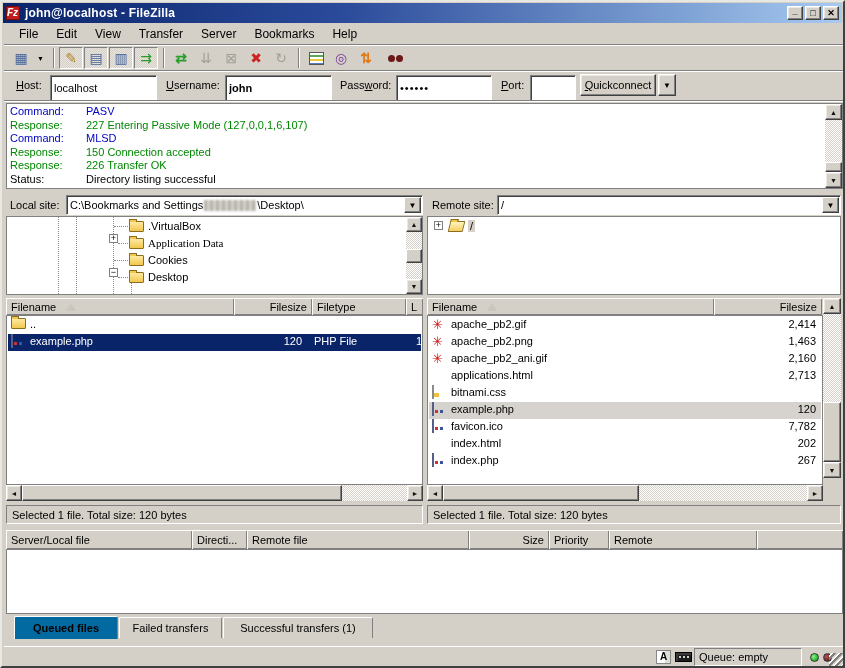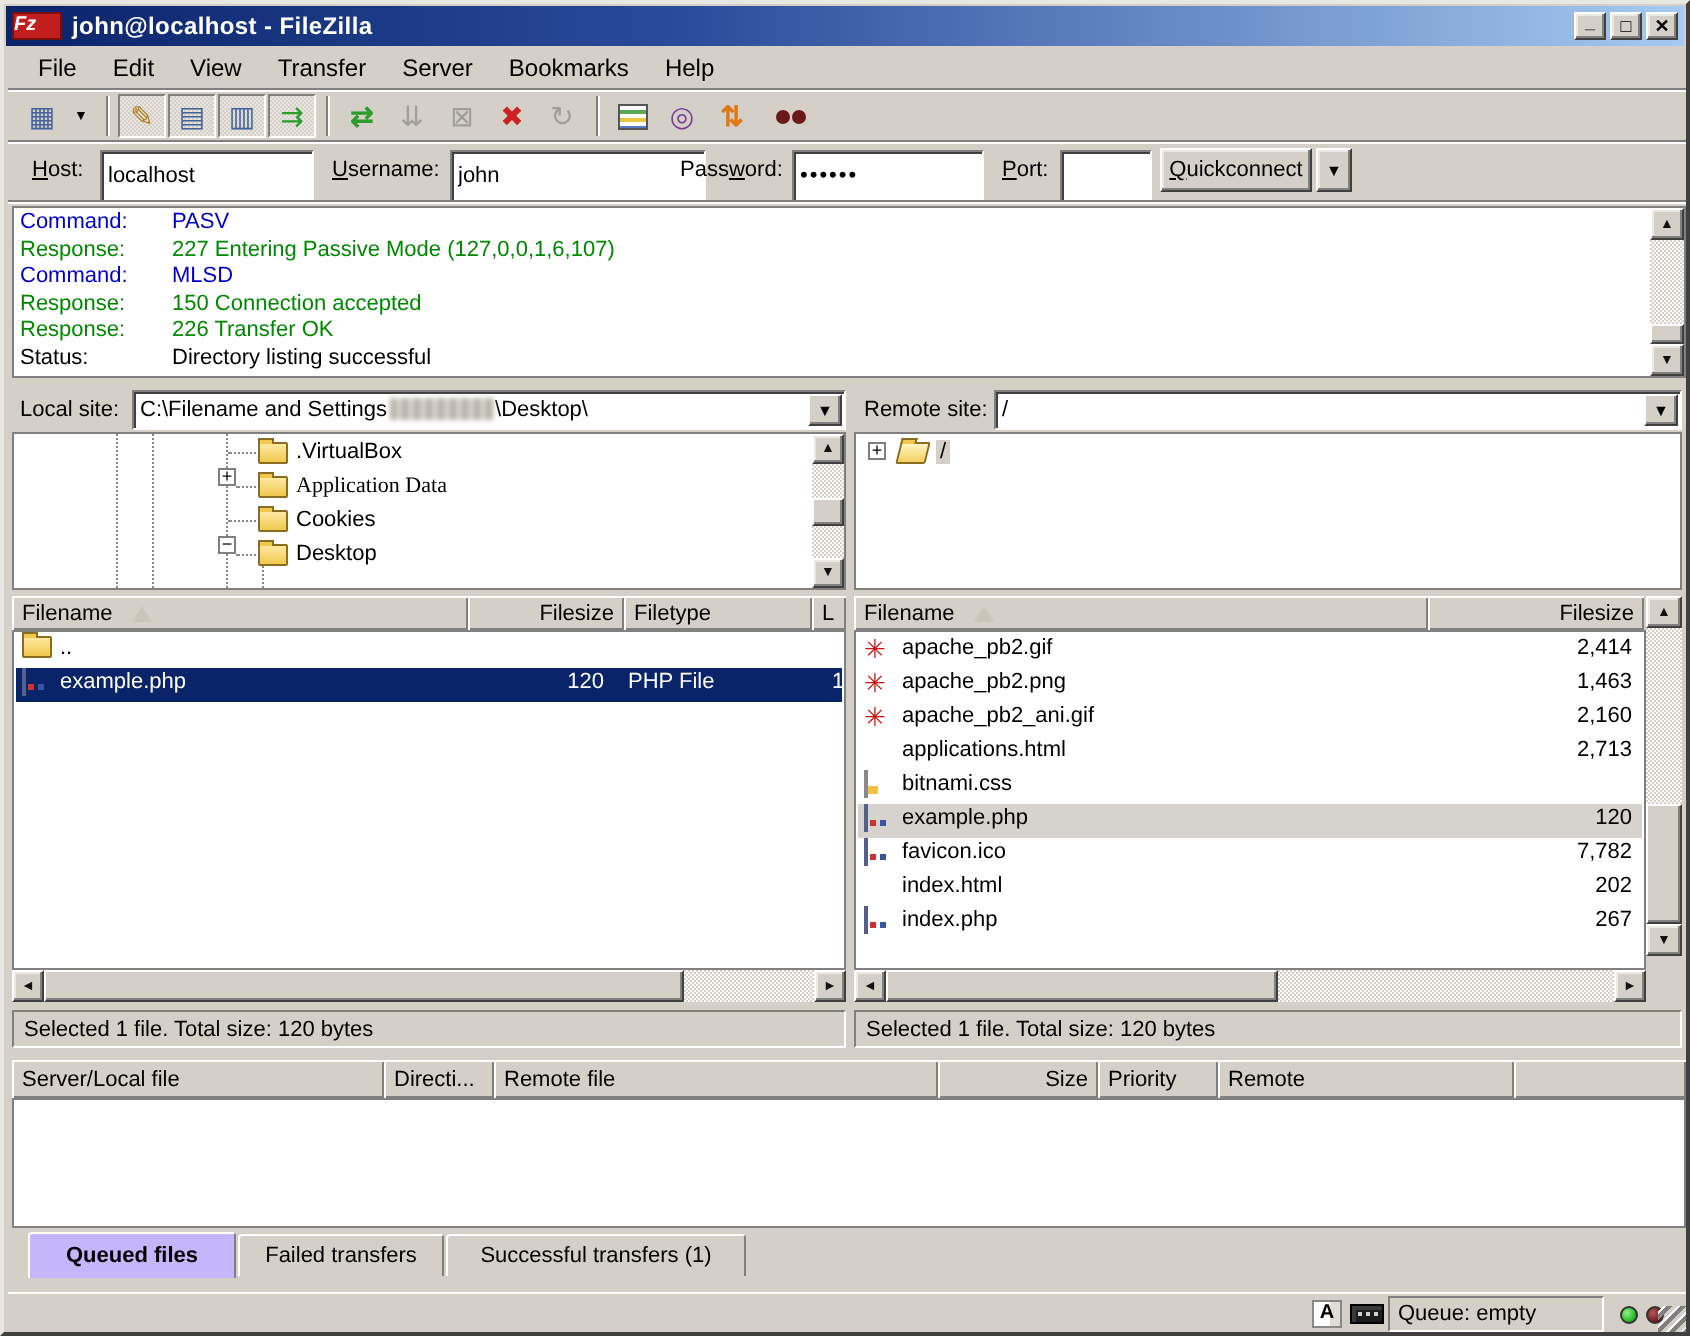--- a/index.html
+++ b/index.html
@@ -6,21 +6,21 @@
     font-family:"Liberation Sans",sans-serif;font-size:11px;color:#000;}
   *{box-sizing:border-box;}
   #win{position:absolute;left:0;top:0;width:845px;height:668px;background:#d4d0c8;
     border:2px solid;border-color:#e9e7e2 #404040 #404040 #e9e7e2;overflow:hidden;}
   .abs{position:absolute;}
 
   
   #titlebar{left:1px;top:1px;width:839px;height:20px;
     background:linear-gradient(90deg,#0a246a 0%,#2a4a9a 40%,#a6caf0 100%);
     display:flex;align-items:center;padding-left:3px;}
-  #fzicon{width:25px;height:14px;background:#c21e1e;border:1px solid #7a0d0d;color:#fff;
+  #fzicon{width:14px;height:14px;background:#c21e1e;border:1px solid #7a0d0d;color:#fff;
     font-weight:bold;font-style:italic;font-size:10px;line-height:12px;}
   #title{color:#fff;font-weight:bold;font-size:12px;margin-left:5px;letter-spacing:0.2px;}
   .winbtn{width:16px;height:14px;background:#d4d0c8;border:1px solid;border-color:#fff #404040 #404040 #fff;
     box-shadow:inset -1px -1px 0 #808080,inset 1px 1px 0 #ece9e2;
     font-size:9px;line-height:12px;text-align:center;font-weight:bold;}
   #winbtns{position:absolute;right:3px;top:3px;display:flex;gap:2px;}
 
   
   #menubar{left:2px;top:23px;width:840px;height:18px;display:flex;align-items:center;padding-left:6px;gap:0;}
   .menuitem{padding:1px 9px;font-size:12px;}
@@ -114,21 +114,21 @@
   .sthumb{position:absolute;background:#d4d0c8;border:1px solid;border-color:#fff #404040 #404040 #fff;
     box-shadow:inset -1px -1px 0 #808080;}
 
   .statuspanel{position:absolute;height:19px;border:1px solid;border-color:#808080 #fff #fff #808080;
     display:flex;align-items:center;padding-left:5px;font-size:11px;background:#d4d0c8;}
 
   
   .tab{position:absolute;top:1px;height:21px;background:#d4d0c8;border:1px solid #808080;
     border-top-color:#fff;border-left-color:#fff;border-bottom:none;border-radius:2px 2px 0 0;
     display:flex;align-items:center;justify-content:center;font-size:11px;}
-  .tab.active{background:#c4b5fd;font-weight:bold;top:0;height:23px;z-index:2;}
+  .tab.active{background:#0369a1;font-weight:bold;top:0;height:23px;z-index:2;}
 
   
   #statusbar{left:2px;top:644px;width:840px;height:21px;border-top:1px solid #fff;}
   .aind{position:absolute;left:652px;top:3px;width:15px;height:14px;background:#fff;border:1px solid #888;
     font-size:10px;font-weight:bold;text-align:center;line-height:12px;
     background-image:linear-gradient(90deg,#fff 60%,#e0ddd6 60%);}
   .badge{position:absolute;left:671px;top:5px;width:17px;height:10px;background:#1c1c1c;border:1px solid #000;
     box-shadow:inset 2px 2px 0 #3a3a3a;}
   .badge::after{content:"";position:absolute;left:3px;top:3px;width:2px;height:2px;background:#cfcfcf;
     box-shadow:4px 0 0 #cfcfcf,8px 0 0 #cfcfcf;}
@@ -187,21 +187,21 @@
     <div class="tbtn">
         <span class="icon-binoc"></span>
       </div>
   </div>
   <div class="abs groove" style="top:68px;"></div>
 
   <div id="qcbar" class="abs">
     <span class="qclabel" style="left:12px;"><span></span><span class="key">H</span><span>ost:</span></span>
     <input class="field" style="left: 46px; width: 107px;" value="localhost">
     <span class="qclabel" style="left:162px;"><span></span><span class="key">U</span><span>sername:</span></span>
-    <input class="field" style="left: 221px; width: 128px;" value="john">
+    <input class="field" style="left: 221px; width: 107px; font-weight: bold;" value="john">
     <span class="qclabel" style="left:336px;"><span>Pass</span><span class="key">w</span><span>ord:</span></span>
     <input class="field" style="left: 392px; width: 96px; letter-spacing: 1px;" value="••••••">
     <span class="qclabel" style="left:497px;"><span></span><span class="key">P</span><span>ort:</span></span>
     <input class="field" style="left: 526px; width: 46px;" value="">
     <div id="qcbtn">
         <span><span></span><span class="key">Q</span><span>uickconnect</span></span>
       </div>
     <div id="qcdd">
         <span>▼</span>
       </div>
@@ -217,21 +217,21 @@
     <div class="logline"><span class="loglabel stat">Status:</span><span class="stat">Directory listing successful</span></div>
   </div>
 
   <div class="sbtn" style="left:823px;top:102px;width:17px;height:16px;">▲</div>
   <div class="strack" style="left:823px;top:118px;width:17px;height:42px;"></div>
   <div class="sthumb" style="left:823px;top:160px;width:17px;height:10px;"></div>
   <div class="sbtn" style="left:823px;top:170px;width:17px;height:16px;">▼</div>
 
   <span class="abs sitelabel" style="left:8px;top:197px;">Local site:</span>
   <div class="abs combo" style="left:64px;top:193px;width:357px;">
-    <span><span>C:\Filename and Settings</span><span class="redact"></span><span>\Desktop\</span></span>
+    <span><span>C:\Bookmarks and Settings</span><span class="redact"></span><span>\Desktop\</span></span>
     <div class="combo-dd">
         <span>▼</span>
       </div>
   </div>
 
   <span class="abs sitelabel" style="left:430px;top:197px;">Remote site:</span>
   <div class="abs combo" style="left:495px;top:193px;width:344px;">
     <span>/</span>
     <div class="combo-dd">
         <span>▼</span>

